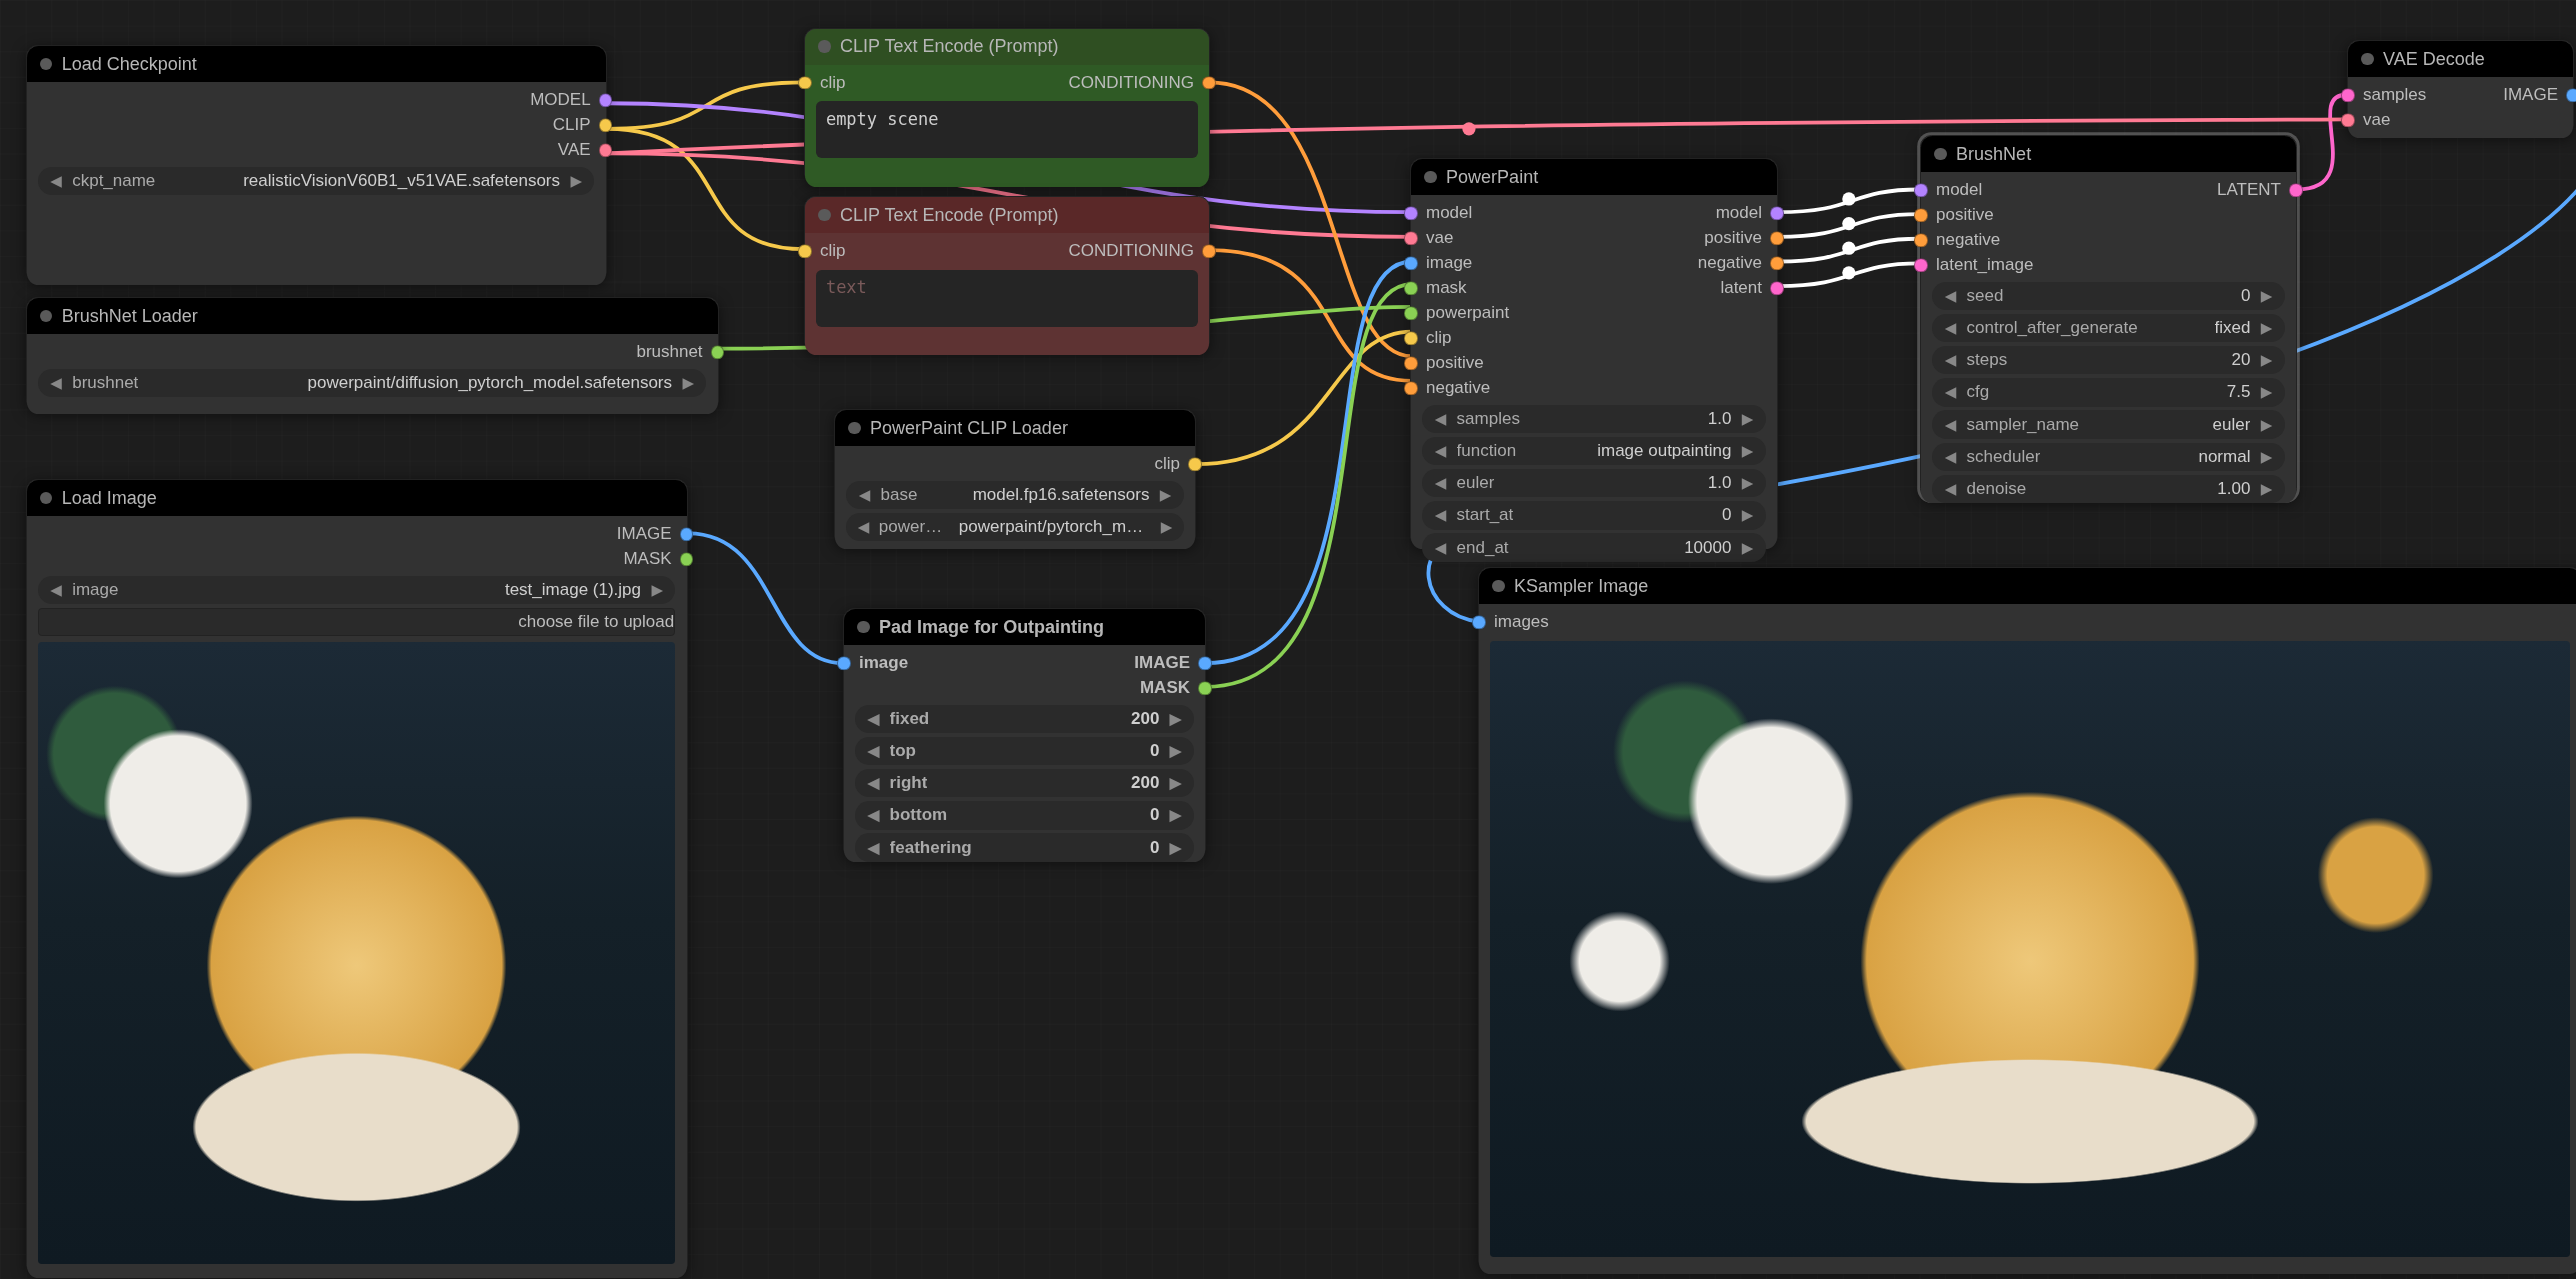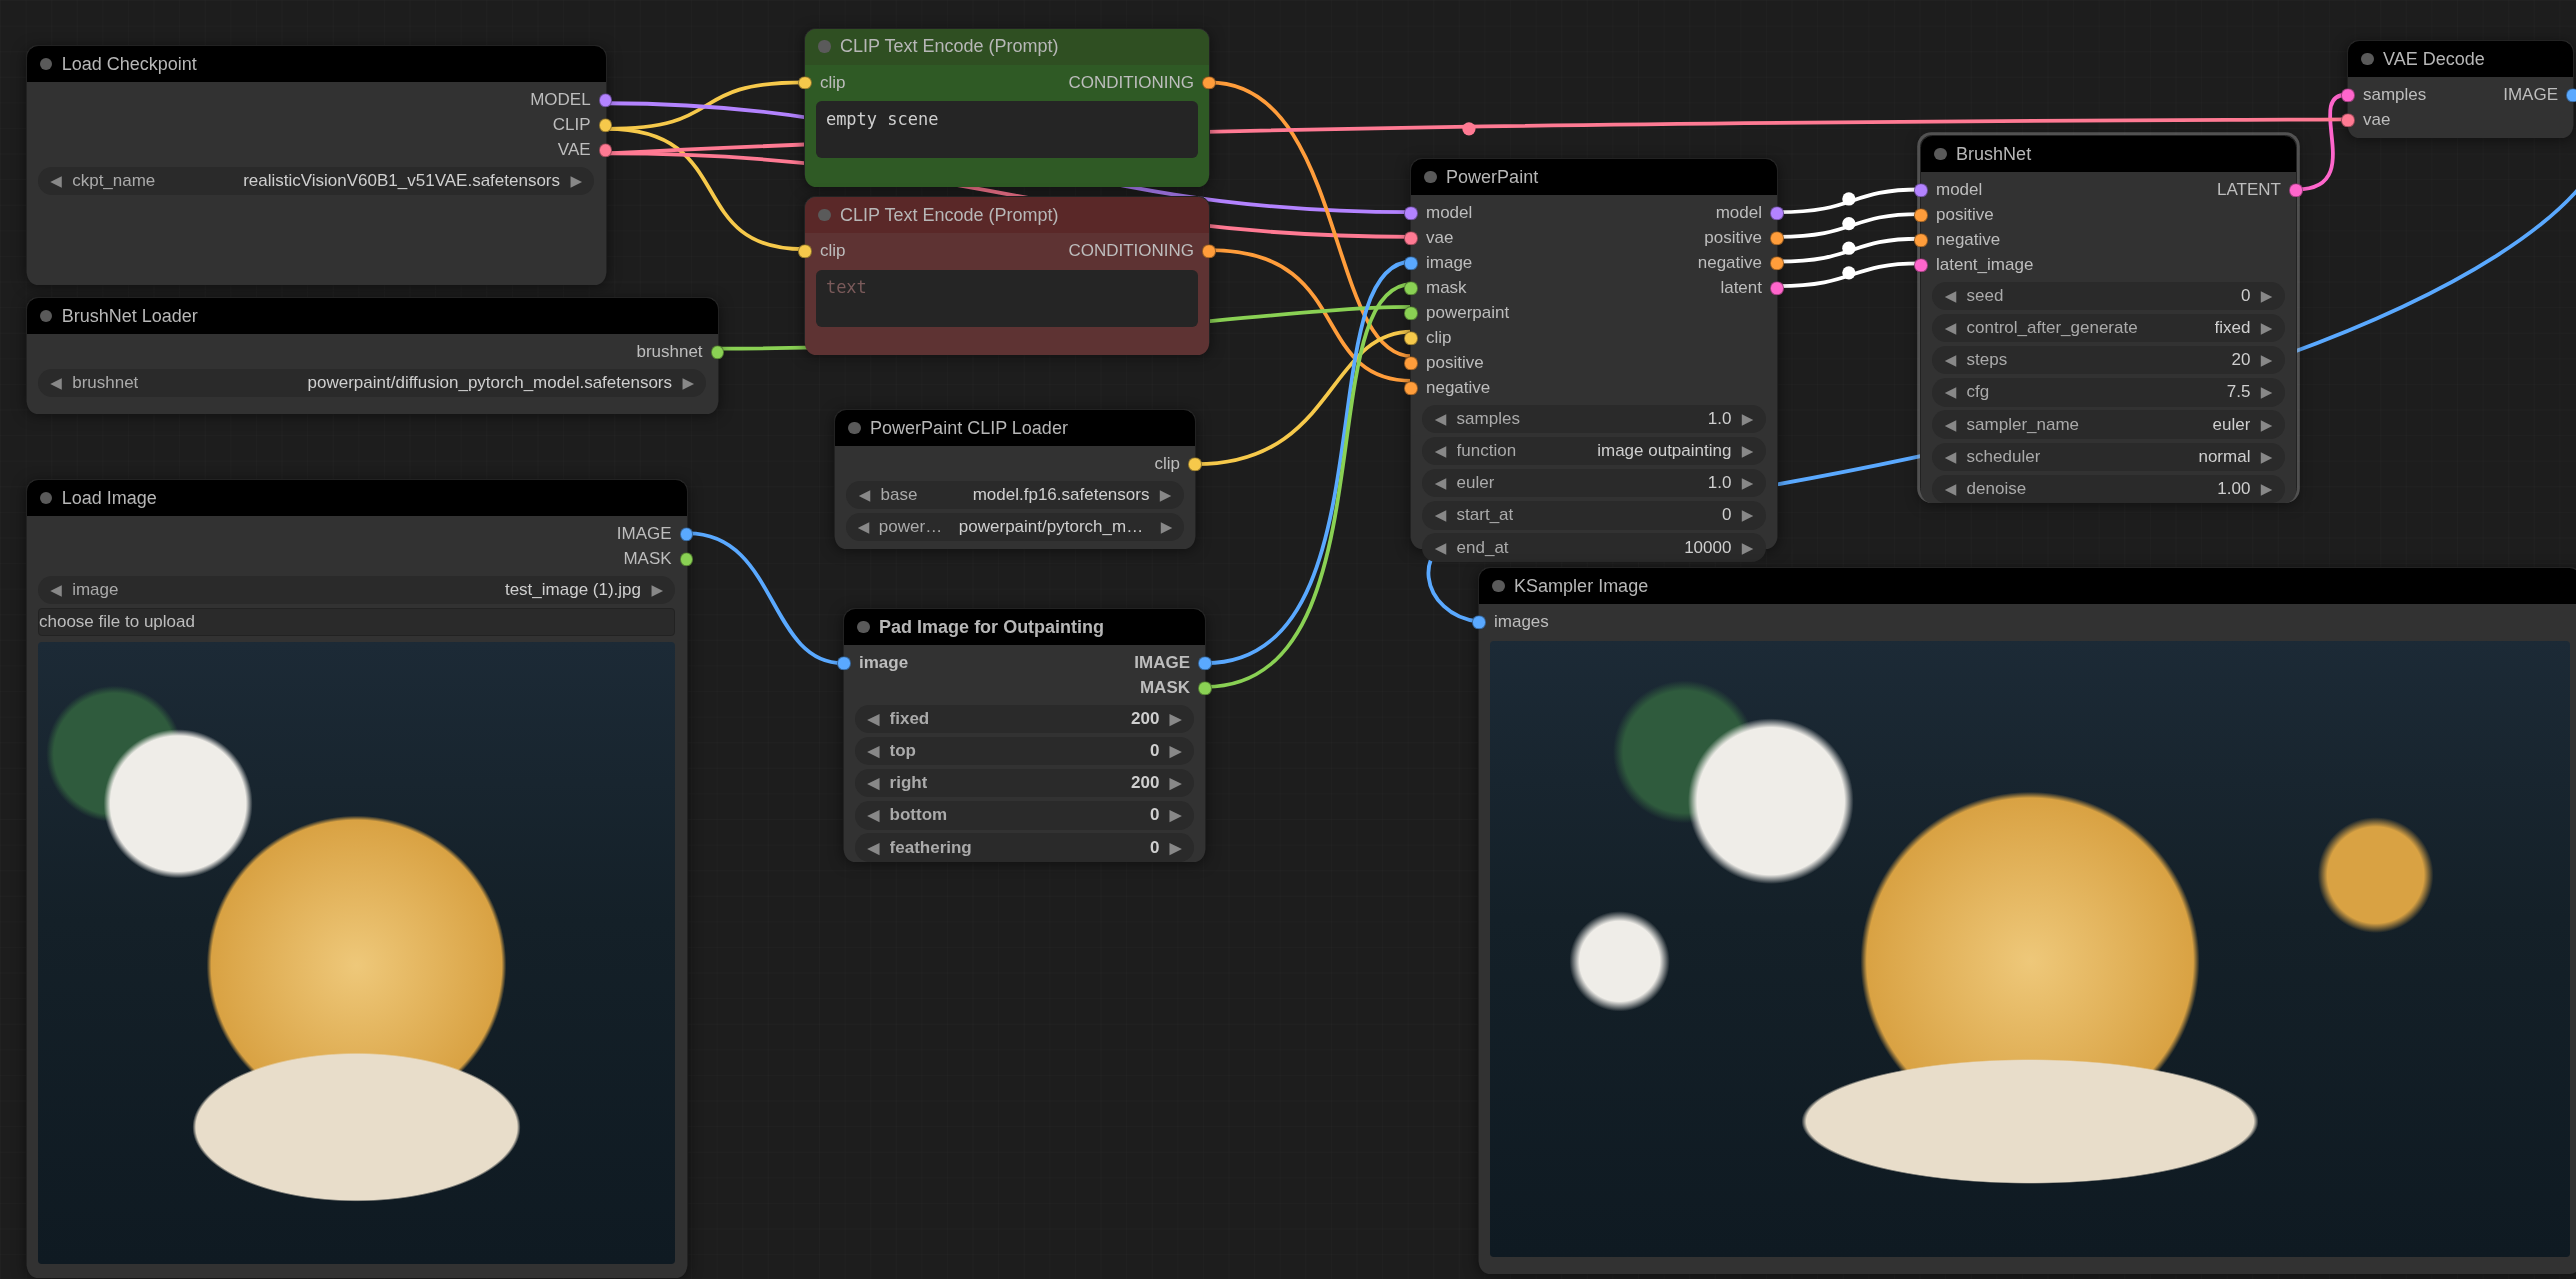--- a/index.html
+++ b/index.html
@@ -79,21 +79,21 @@
     font-family: monospace;
     font-size:17px; color:#cfcfcf;
     min-height:57px;
   }
   .btn {
     margin: 3.8px 11.4px;
     height: 28.4px;
     background:#2a2a2a;
     border:0.9px solid #222;
     border-radius:3.8px;
-    display:flex; align-items:center; justify-content:flex-start;
+    display:flex; align-items:center; justify-content:flex-end;
     font-size:17px; color:#bdbdbd;
   }
   .placeholder-img {
     margin: 5.7px 11.4px 11.4px 11.4px;
     border-radius:3.8px;
     background:
       radial-gradient(ellipse 56% 26% at 50% 78%, #e8ddca 0%, #e8ddca 45%, rgba(232,221,202,0) 46%),
       radial-gradient(circle at 50% 52%, #eec87a 0%, #d9a243 32%, rgba(217,162,67,0) 33%),
       radial-gradient(circle at 22% 26%, #efede8 0%, #efede8 10%, rgba(239,237,232,0) 11%),
       radial-gradient(circle at 12% 18%, #2f5b3d 0%, #2f5b3d 8%, rgba(47,91,61,0) 9%),

